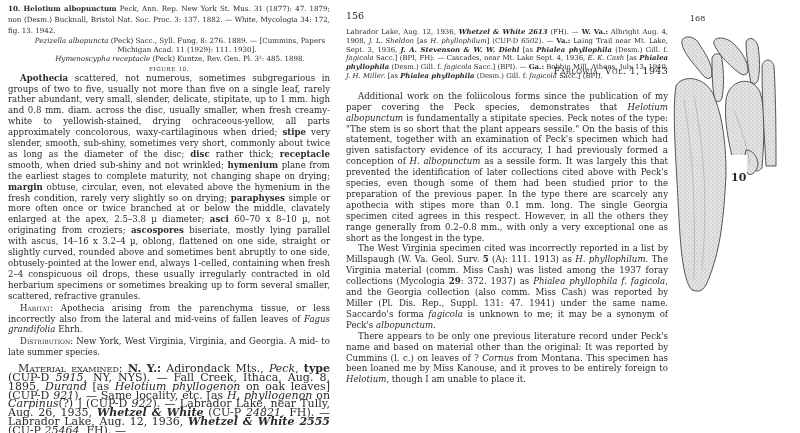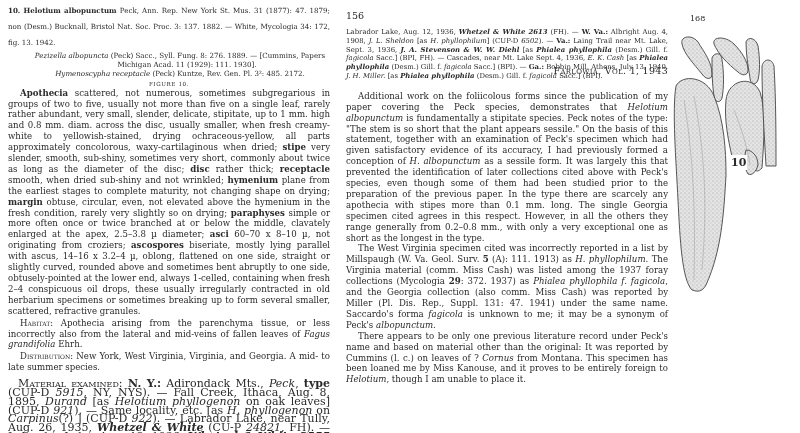--- a/index.html
+++ b/index.html
@@ -3,21 +3,21 @@
 <meta charset="utf-8">
 <style>
   html, body { margin:0; padding:0; background:#ffffff; }
   body { width:800px; height:433px; position:relative; overflow:hidden;
          font-family:"DejaVu Serif","Liberation Serif",serif; color:#2a2a2a; }
   .page { position:absolute; top:0; }
   #left-page { left:8px; width:322px; }
   #right-page { left:346px; width:322px; }
   #figure-panel { left:672px; width:128px; height:433px; }
 
-  .entry-head { font-size:7.1px; line-height:16px; margin-top:3px; text-align:justify; }
+  .entry-head { font-size:7.1px; line-height:11px; margin-top:3px; text-align:justify; }
   .entry-head .num { font-weight:bold; }
   .entry-head .name { font-weight:bold; }
   .syn { font-size:7.1px; line-height:9.2px; padding-left:22px; text-indent:0;text-align:center; }
   .syn .hang { display:block; padding-left:14px; text-indent:-14px; }
   .fig-label { font-size:5.6px; letter-spacing:0.6px; text-align:center; margin:2px 0 1px; }
   .body-text { font-size:8.6px; line-height:10.9px; text-align:justify; margin:0; }
   .body-text.indent { text-indent:12px; }
   .b { font-weight:bold; }
   .i { font-style:italic; }
   .sc { font-variant:small-caps; }
@@ -34,21 +34,21 @@
 <body>
 
 <div class="page" id="left-page">
   <div class="entry-head">
     <span class="num">10.</span>
     <span class="name">Helotium albopunctum</span>
     <span>Peck, Ann. Rep. New York St. Mus. 31 (1877): 47. 1879; non (Desm.) Bucknall, Bristol Nat. Soc. Proc. 3: 137. 1882. — White, Mycologia 34: 172, fig. 13. 1942.</span>
   </div>
   <div class="syn">
     <span class="hang"><span class="i">Pezizella albopuncta</span> <span>(Peck) Sacc., Syll. Fung. 8: 276. 1889. — [Cummins, Papers Michigan Acad. 11 (1929): 111. 1930].</span></span>
-    <span class="hang"><span class="i">Hymenoscypha receptacle</span> <span>(Peck) Kuntze, Rev. Gen. Pl. 3²: 485. 2172.</span></span>
+    <span class="hang"><span class="i">Hymenoscypha receptacle</span> <span>(Peck) Kuntze, Rev. Gen. Pl. 3²: 485. 1898.</span></span>
   </div>
   <div class="fig-label">FIGURE 10.</div>
 
   <p class="body-text indent"><span class="b">Apothecia</span><span> scattered, not numerous, sometimes subgregarious in groups of two to five, usually not more than five on a single leaf, rarely rather abundant, very small, slender, delicate, stipitate, up to 1 mm. high and 0.8 mm. diam. across the disc, usually smaller, when fresh creamy-white to yellowish-stained, drying ochraceous-yellow, all parts approximately concolorous, waxy-cartilaginous when dried; </span><span class="b">stipe</span><span> very slender, smooth, sub-shiny, sometimes very short, commonly about twice as long as the diameter of the disc; </span><span class="b">disc</span><span> rather thick; </span><span class="b">receptacle</span><span> smooth, when dried sub-shiny and not wrinkled; </span><span class="b">hymenium</span><span> plane from the earliest stages to complete maturity, not changing shape on drying; </span><span class="b">margin</span><span> obtuse, circular, even, not elevated above the hymenium in the fresh condition, rarely very slightly so on drying; </span><span class="b">paraphyses</span><span> simple or more often once or twice branched at or below the middle, clavately enlarged at the apex, 2.5–3.8 µ diameter; </span><span class="b">asci</span><span> 60–70 x 8–10 µ, not originating from croziers; </span><span class="b">ascospores</span><span> biseriate, mostly lying parallel with ascus, 14–16 x 3.2–4 µ, oblong, flattened on one side, straight or slightly curved, rounded above and sometimes bent abruptly to one side, obtusely-pointed at the lower end, always 1-celled, containing when fresh 2–4 conspicuous oil drops, these usually irregularly contracted in old herbarium specimens or sometimes breaking up to form several smaller, scattered, refractive granules.</span></p>
 
   <p class="body-text indent" style="margin-top:1px"><span class="sc">Habitat:</span><span> Apothecia arising from the parenchyma tissue, or less incorrectly also from the lateral and mid-veins of fallen leaves of </span><span class="i">Fagus grandifolia</span><span> Ehrh.</span></p>
 
   <p class="body-text indent" style="margin-top:1px"><span class="sc">Distribution:</span><span> New York, West Virginia, Virginia, and Georgia.  A mid- to late summer species.</span></p>
 
   <div class="material"><span class="sc">Material examined:</span><span class="b"> N. Y.:</span><span> Adirondack Mts., </span><span class="i">Peck</span><span>, </span><span class="b">type</span><span> (CUP-D </span><span class="i">5915</span><span>, NY, NYS). — Fall Creek, Ithaca, Aug. 8, 1895, </span><span class="i">Durand</span><span> [as </span><span class="i">Helotium phyllogenon</span><span> on oak leaves] (CUP-D </span><span class="i">921</span><span>). — Same locality, etc. [as </span><span class="i">H. phyllogenon</span><span> on </span><span class="i">Carpinus</span><span>(?) ] (CUP-D </span><span class="i">922</span><span>). — Labrador Lake, near Tully, Aug. 26, 1935, </span><span class="i b">Whetzel &amp; White</span><span> (CU-P </span><span class="i">24821</span><span>, FH). — Labrador Lake, Aug. 12, 1936, </span><span class="i b">Whetzel &amp; White 2555</span><span> (CU-P </span><span class="i">25464</span><span>, FH). —</span></div>
@@ -93,14 +93,14 @@
       <path d="M90 66 C 92 58, 100 58, 102 66 C 104 100, 104 140, 104 166 L 94 166 C 92 130, 90 100, 90 66 Z"></path>
 
       <path d="M74 150 C 80 150, 86 156, 86 165 C 84 172, 80 176, 76 174 C 72 168, 72 158, 74 150 Z"></path>
     </g>
     <g stroke="#888" stroke-width="0.4" fill="none">
       <path d="M12 100 C 20 150, 24 200, 22 280"></path>
       <path d="M22 96 C 32 150, 36 200, 30 270"></path>
       <path d="M62 110 C 70 130, 76 150, 78 165"></path>
     </g>
   </svg>
-  <span style="position:absolute;left:58px;top:155px;font-size:11px;font-weight:bold;background:#fff;padding:1px 1px;">10</span>
+  <span style="position:absolute;left:58px;top:155px;font-size:11px;font-weight:bold;background:#fff;padding:16px 1px;">10</span>
 </div>
 
 </body></html>

